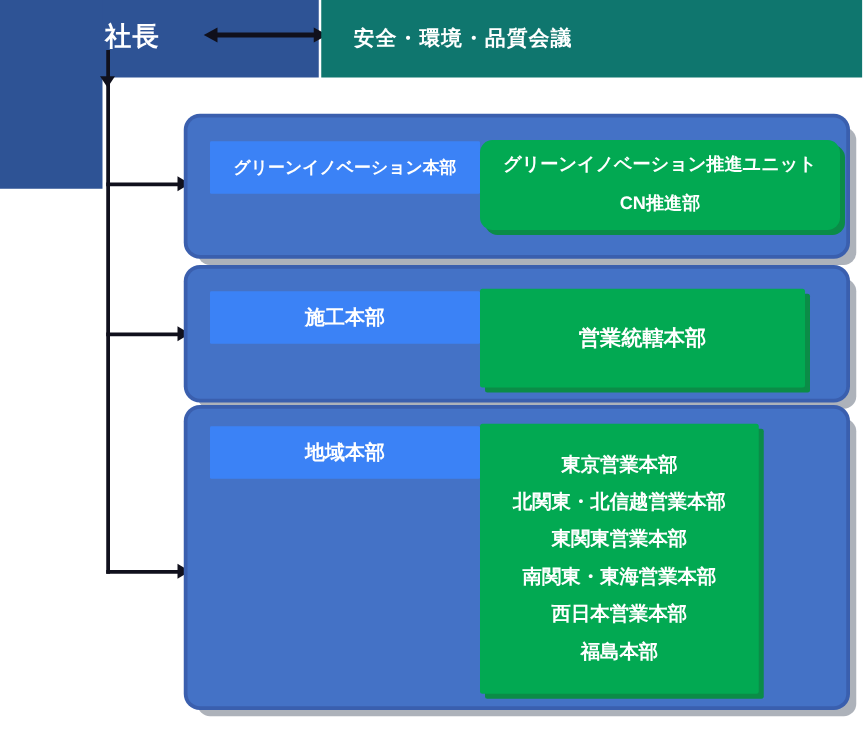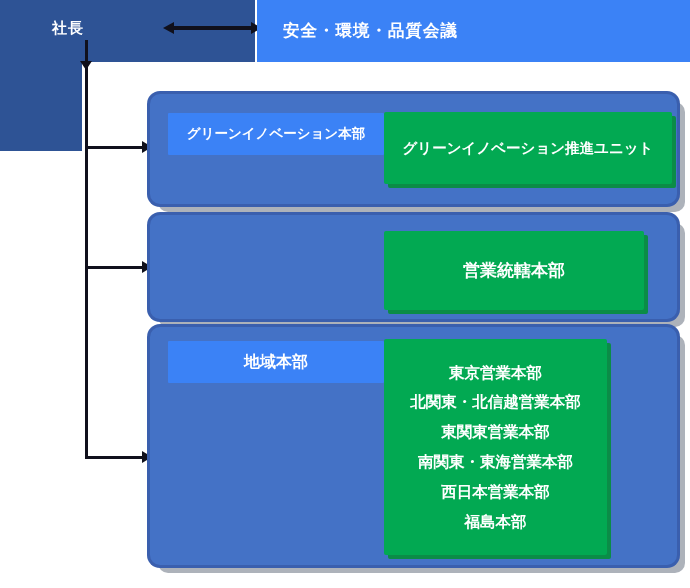--- a/index.html
+++ b/index.html
@@ -8,27 +8,26 @@
     background:#ffffff;
     font-family:"Liberation Sans",sans-serif;
     -webkit-font-smoothing:antialiased;
   }
   .abs{position:absolute;}
   
   .navy-strip{left:0;top:0;width:255px;height:62px;background:#2e5395;}
   .navy-col{left:0;top:0;width:82px;height:151px;background:#2e5395;}
   .president-label{
     left:52px;top:18px;width:76px;height:24px;
-    color:#ffffff;font-size:15px;font-weight:bold;text-align:left;line-height:24px;
+    color:#ffffff;font-size:21px;font-weight:bold;text-align:right;line-height:24px;
     letter-spacing:1px;
-    font-family:Liberation Mono, monospace;
   }
   
   .council{
-    left:257px;top:0;width:433px;height:62px;background:#3b82f6;
+    left:257px;top:0;width:433px;height:62px;background:#0f766e;
     display:flex;align-items:center;box-sizing:border-box;padding-left:26px;
     color:#ffffff;font-size:16.5px;font-weight:bold;letter-spacing:1px;
   }
   
   .cline{background:#10101c;}
   .harrow-line{left:173px;top:26px;width:80px;height:4px;}
   .tri{width:0;height:0;}
   .harrow-left{left:163px;top:22px;border-top:6px solid transparent;border-bottom:6px solid transparent;border-right:11px solid #10101c;}
   .harrow-right{left:251px;top:22px;border-top:6px solid transparent;border-bottom:6px solid transparent;border-left:11px solid #10101c;}
   .vline{left:85px;top:40px;width:3px;height:419px;}
@@ -52,21 +51,21 @@
   }
   .s1 .hdr{top:19px;font-size:13.5px;}
   .s2 .hdr{top:18px;font-size:16px;}
   .s3 .hdr{top:14px;font-size:16px;}
   .depts{
     position:absolute;left:234px;background:#02a952;border-radius:2px;
     box-shadow:4px 4px 0 #0b8c47;
     display:flex;flex-direction:column;justify-content:center;
     color:#ffffff;text-align:center;font-weight:600;
   }
-  .s1 .depts{top:18px;width:288px;height:72px;font-size:14.5px;line-height:31px;}
+  .s1 .depts{top:18px;width:288px;height:72px;font-size:14.5px;line-height:31px;border-radius:10px;}
   .s2 .depts{top:16px;width:260px;height:79px;font-size:17px;line-height:31px;}
   .s3 .depts{top:12px;width:223px;height:216px;font-size:15.5px;line-height:29.8px;}
   .dept-item{white-space:nowrap;}
 </style>
 </head>
 <body>
 
 <div id="chart">
 
   <div class="abs navy-strip"></div>
@@ -89,24 +88,28 @@
   <div class="abs tri bhead bh2"></div>
   <div class="abs cline branch b3"></div>
   <div class="abs tri bhead bh3"></div>
 
   <div class="abs section s1">
     <div class="hdr">
       <span>グリーンイノベーション本部</span>
     </div>
     <div class="depts">
       <div class="dept-item">グリーンイノベーション推進ユニット</div>
+      <div class="dept-item">CN推進部</div>
     </div>
   </div>
 
   <div class="abs section s2">
+    <div class="hdr">
+      <span>施工本部</span>
+    </div>
     <div class="depts">
       <div class="dept-item">営業統轄本部</div>
     </div>
   </div>
 
   <div class="abs section s3">
     <div class="hdr">
       <span>地域本部</span>
     </div>
     <div class="depts">

